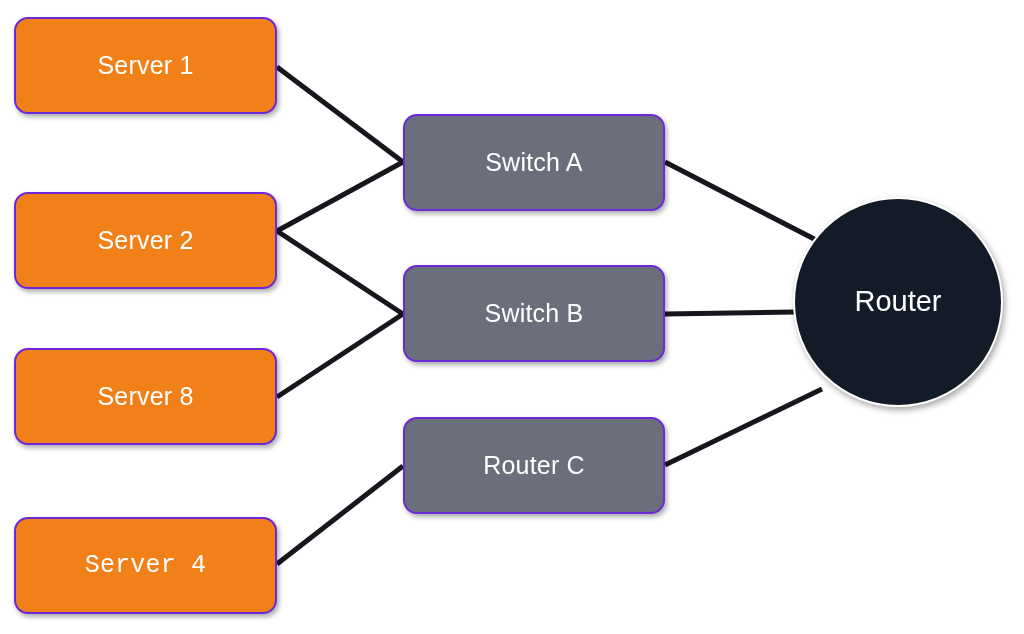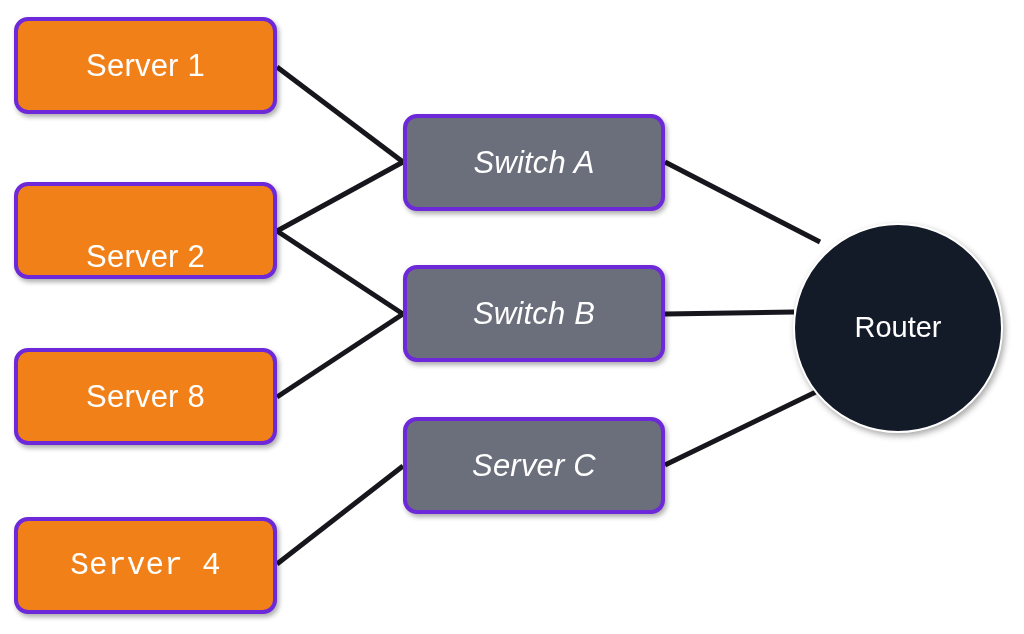--- a/index.html
+++ b/index.html
@@ -29,31 +29,30 @@
     box-sizing: border-box;
     display: flex;
     align-items: center;
     justify-content: center;
     text-align: center;
     color: #ffffff;
     z-index: 5;
   }
   .node-box {
     border-radius: 14px;
-    border: 4px solid #6d28d9;
+    border: 2px solid #6d28d9;
     box-shadow: 2px 3px 5px rgba(0,0,0,0.33);
-    font-size: 31px;
+    font-size: 25px;
     letter-spacing: 0.2px;
   }
   .node-server {
     background: #F28018;
   }
   .node-switch {
     background: #6B6F7C;
-    font-style: italic;
   }
   .node-router {
     border-radius: 50%;
     background: #131A28;
     border: 2px solid #ffffff;
     box-shadow: 2px 3px 6px rgba(0,0,0,0.35);
     font-size: 29px;
     line-height: 1.17;
   }
   .node-label {
@@ -74,38 +73,38 @@
       <line x1="277" y1="564" x2="403" y2="466" stroke="#16161C" stroke-width="5" stroke-linecap="butt"></line>
       <line x1="665" y1="162" x2="820" y2="242" stroke="#16161C" stroke-width="5" stroke-linecap="butt"></line>
       <line x1="665" y1="314" x2="794" y2="312" stroke="#16161C" stroke-width="5" stroke-linecap="butt"></line>
       <line x1="665" y1="465" x2="822" y2="389" stroke="#16161C" stroke-width="5" stroke-linecap="butt"></line>
     </svg>
 
   <div id="node-layer">
       <div class="node node-box node-server" style="left: 14px; top: 17px; width: 263px; height: 97px;">
         <span class="node-label">Server 1</span>
       </div>
-      <div class="node node-box node-server" style="left: 14px; top: 182px; width: 263px; height: 97px; align-items: flex-end;">
+      <div class="node node-box node-server" style="left: 14px; top: 192px; width: 263px; height: 97px;">
         <span class="node-label">Server 2</span>
       </div>
       <div class="node node-box node-server" style="left: 14px; top: 348px; width: 263px; height: 97px;">
         <span class="node-label">Server 8</span>
       </div>
       <div class="node node-box node-server" style="left: 14px; top: 517px; width: 263px; height: 97px; font-family: Liberation Mono, monospace;">
         <span class="node-label">Server 4</span>
       </div>
       <div class="node node-box node-switch" style="left: 403px; top: 114px; width: 262px; height: 97px;">
         <span class="node-label">Switch A</span>
       </div>
       <div class="node node-box node-switch" style="left: 403px; top: 265px; width: 262px; height: 97px; text-align: center;">
         <span class="node-label">Switch B</span>
       </div>
       <div class="node node-box node-switch" style="left: 403px; top: 417px; width: 262px; height: 97px;">
-        <span class="node-label">Server C</span>
+        <span class="node-label">Router C</span>
       </div>
-      <div class="node node-router" style="left: 793px; top: 223px; width: 210px; height: 210px; text-align: center;">
+      <div class="node node-router" style="left: 793px; top: 197px; width: 210px; height: 210px; text-align: center;">
         <div>
           <span class="node-label">Router</span>
         </div>
       </div>
     </div>
 
 </div>
 
 </body></html>

